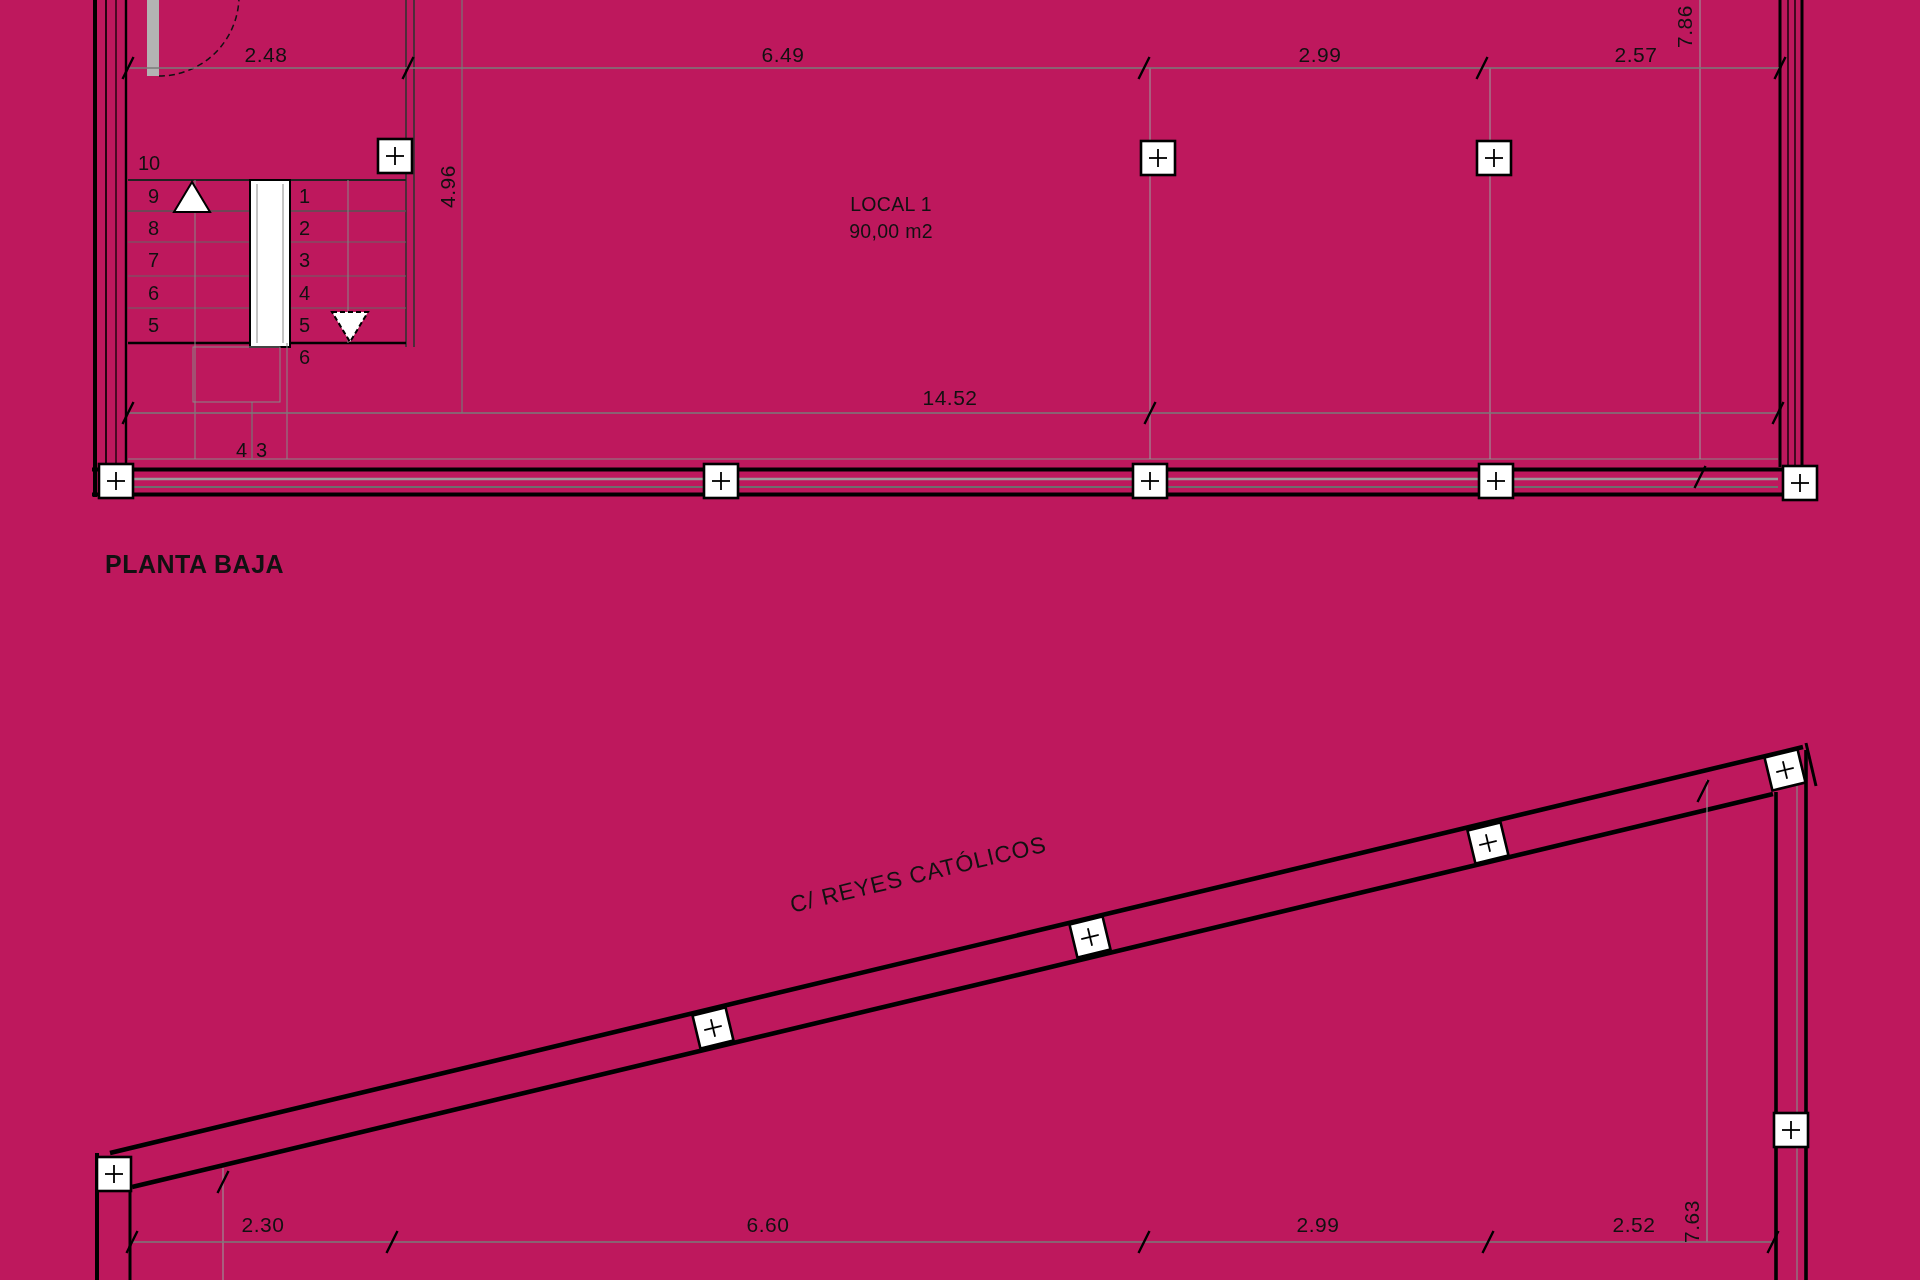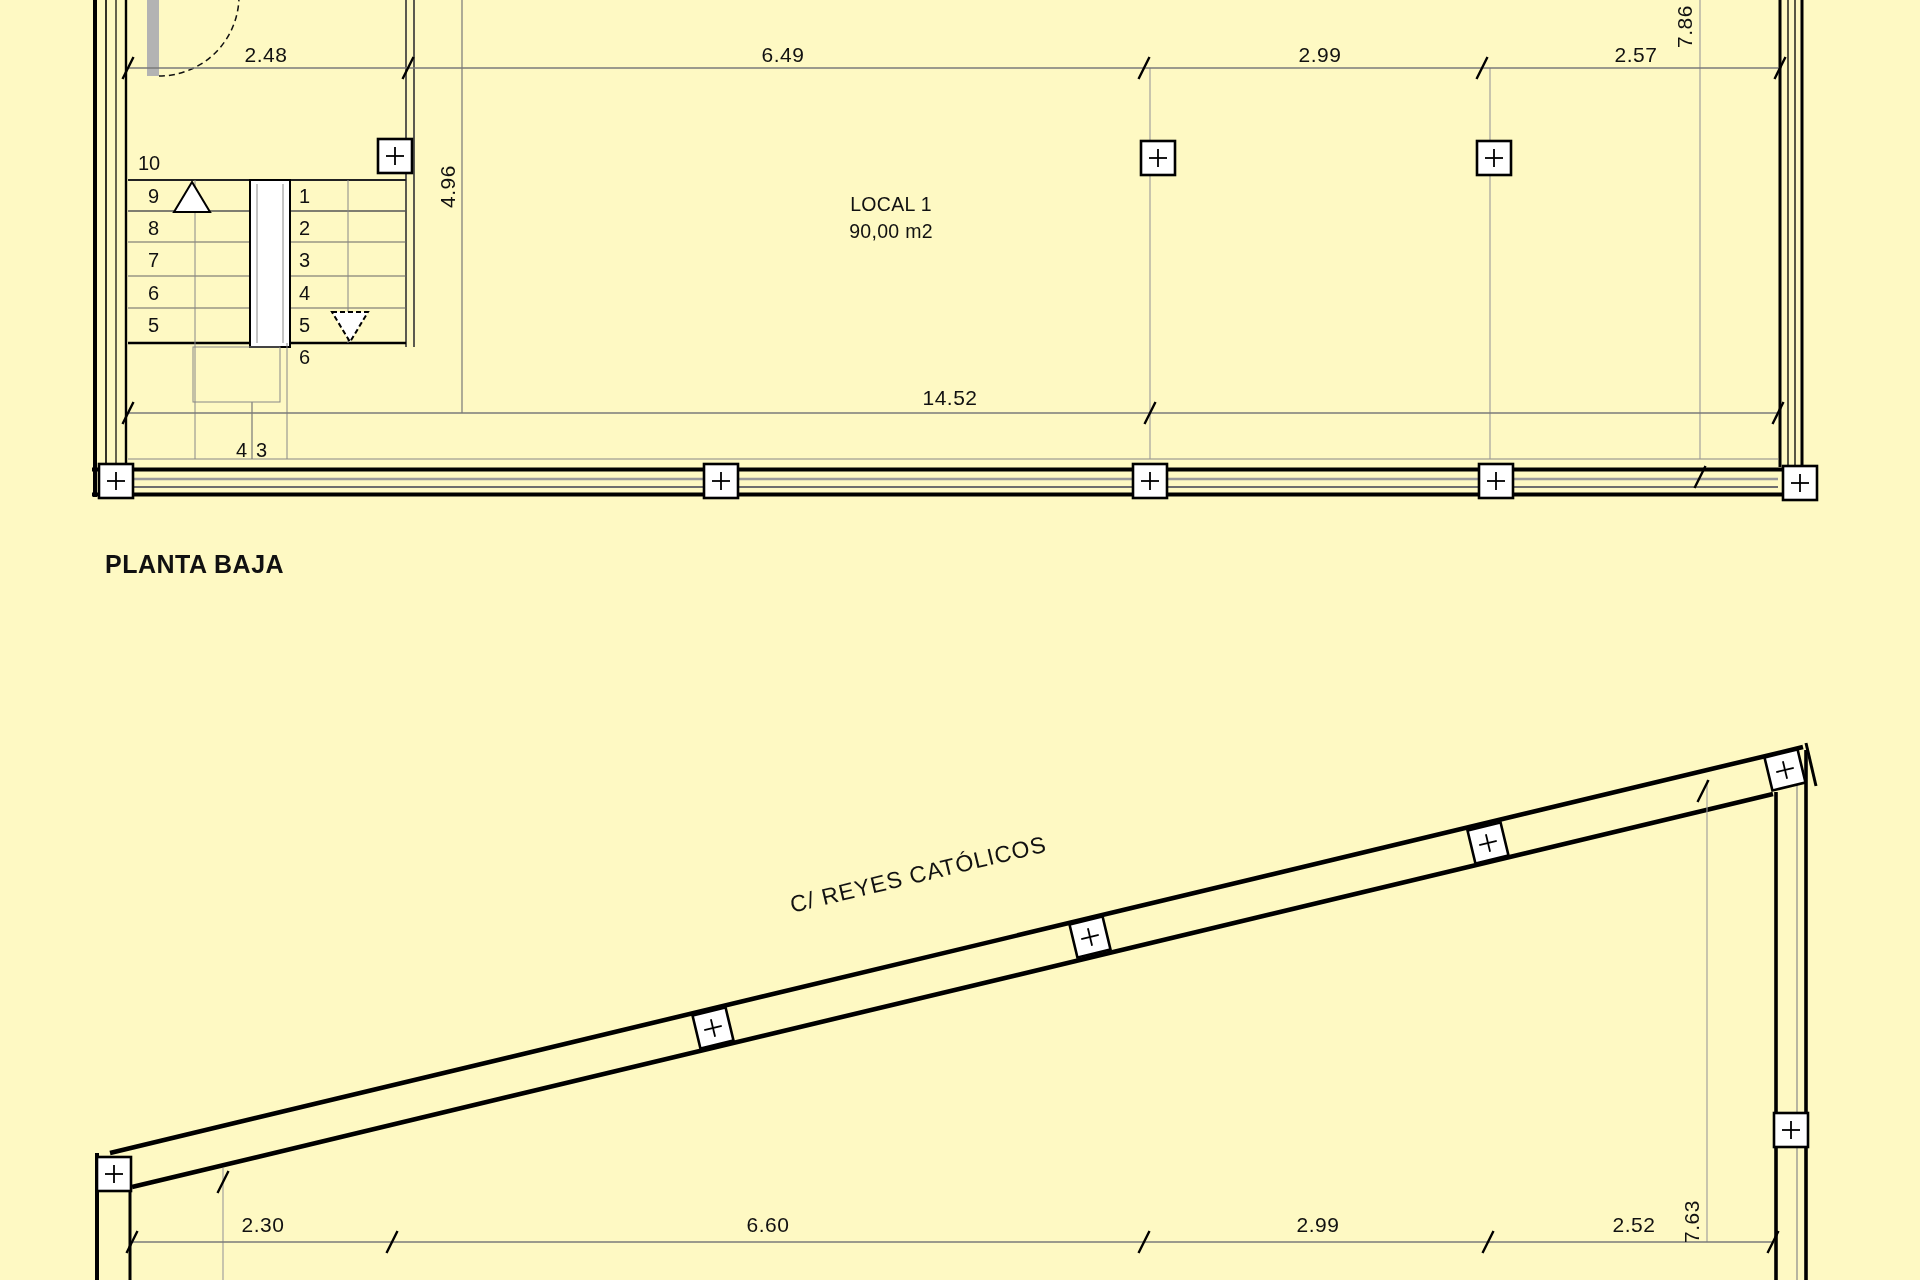--- a/index.html
+++ b/index.html
@@ -1,19 +1,19 @@
 <!DOCTYPE html>
 <html><head>
 <meta charset="utf-8">
 <style>
   html,body{margin:0;padding:0;background:#fff;}
   .canvas{
     position:relative;
     width:1920px;height:1280px;
-    background:#fef9c3;
+    background:#be185d;
     font-family:"Liberation Sans","DejaVu Sans",sans-serif;
     overflow:hidden;
   }
   svg{position:absolute;left:0;top:0;}
   text{fill:#111;font-family:"Liberation Sans","DejaVu Sans",sans-serif;}
   .dim-txt{font-size:21px;letter-spacing:0.5px;}
   .small-txt{font-size:19.5px;letter-spacing:0.3px;}
   .stair-txt{font-size:20px;}
   .title-txt{font-size:25px;font-weight:700;letter-spacing:0.5px;}
   .street-txt{font-size:23px;letter-spacing:1px;}

